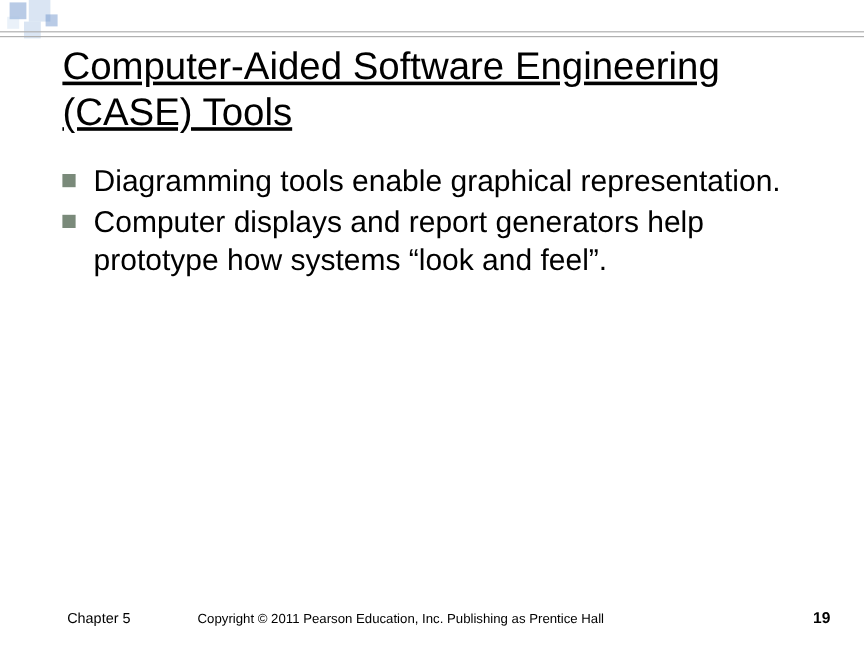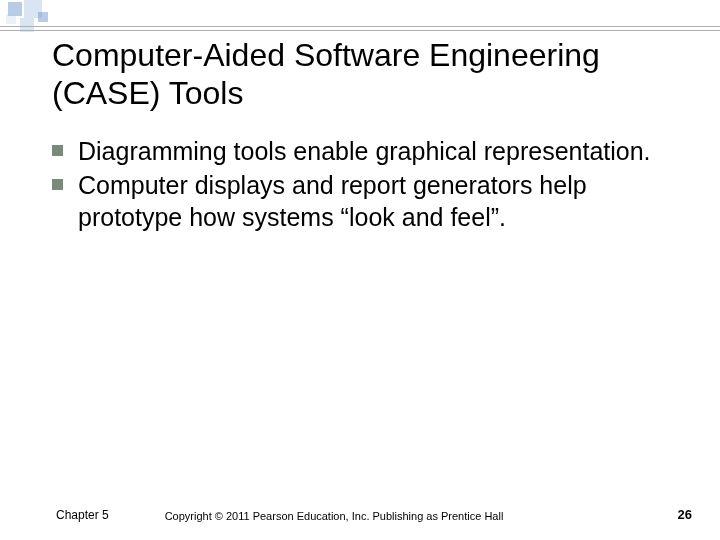--- a/index.html
+++ b/index.html
@@ -33,20 +33,21 @@
     top: 36px;
     left: 52px;
     right: 28px;
   }
   .title {
     font-size: 32px;
     font-weight: 400;
     color: #000;
     line-height: 1.2;
     margin-bottom: 22px;
+    text-decoration: underline;
   }
   .bullets {
     list-style: none;
     font-size: 25px;
     color: #000;
     line-height: 1.28;
   }
   .bullets li {
     position: relative;
     padding-left: 26px;
@@ -114,14 +115,14 @@
     <li>
       <span class="bullet-mark"></span>
       <span>Computer displays and report generators help prototype how systems “look and feel”.</span>
     </li>
   </ul>
 </div>
 
 <div class="footer">
   <div class="chapter">Chapter 5</div>
   <div class="copyright">Copyright © 2011 Pearson Education, Inc. Publishing as Prentice Hall</div>
-  <div class="pagenum">26</div>
+  <div class="pagenum">19</div>
 </div>
 
 </body></html>

